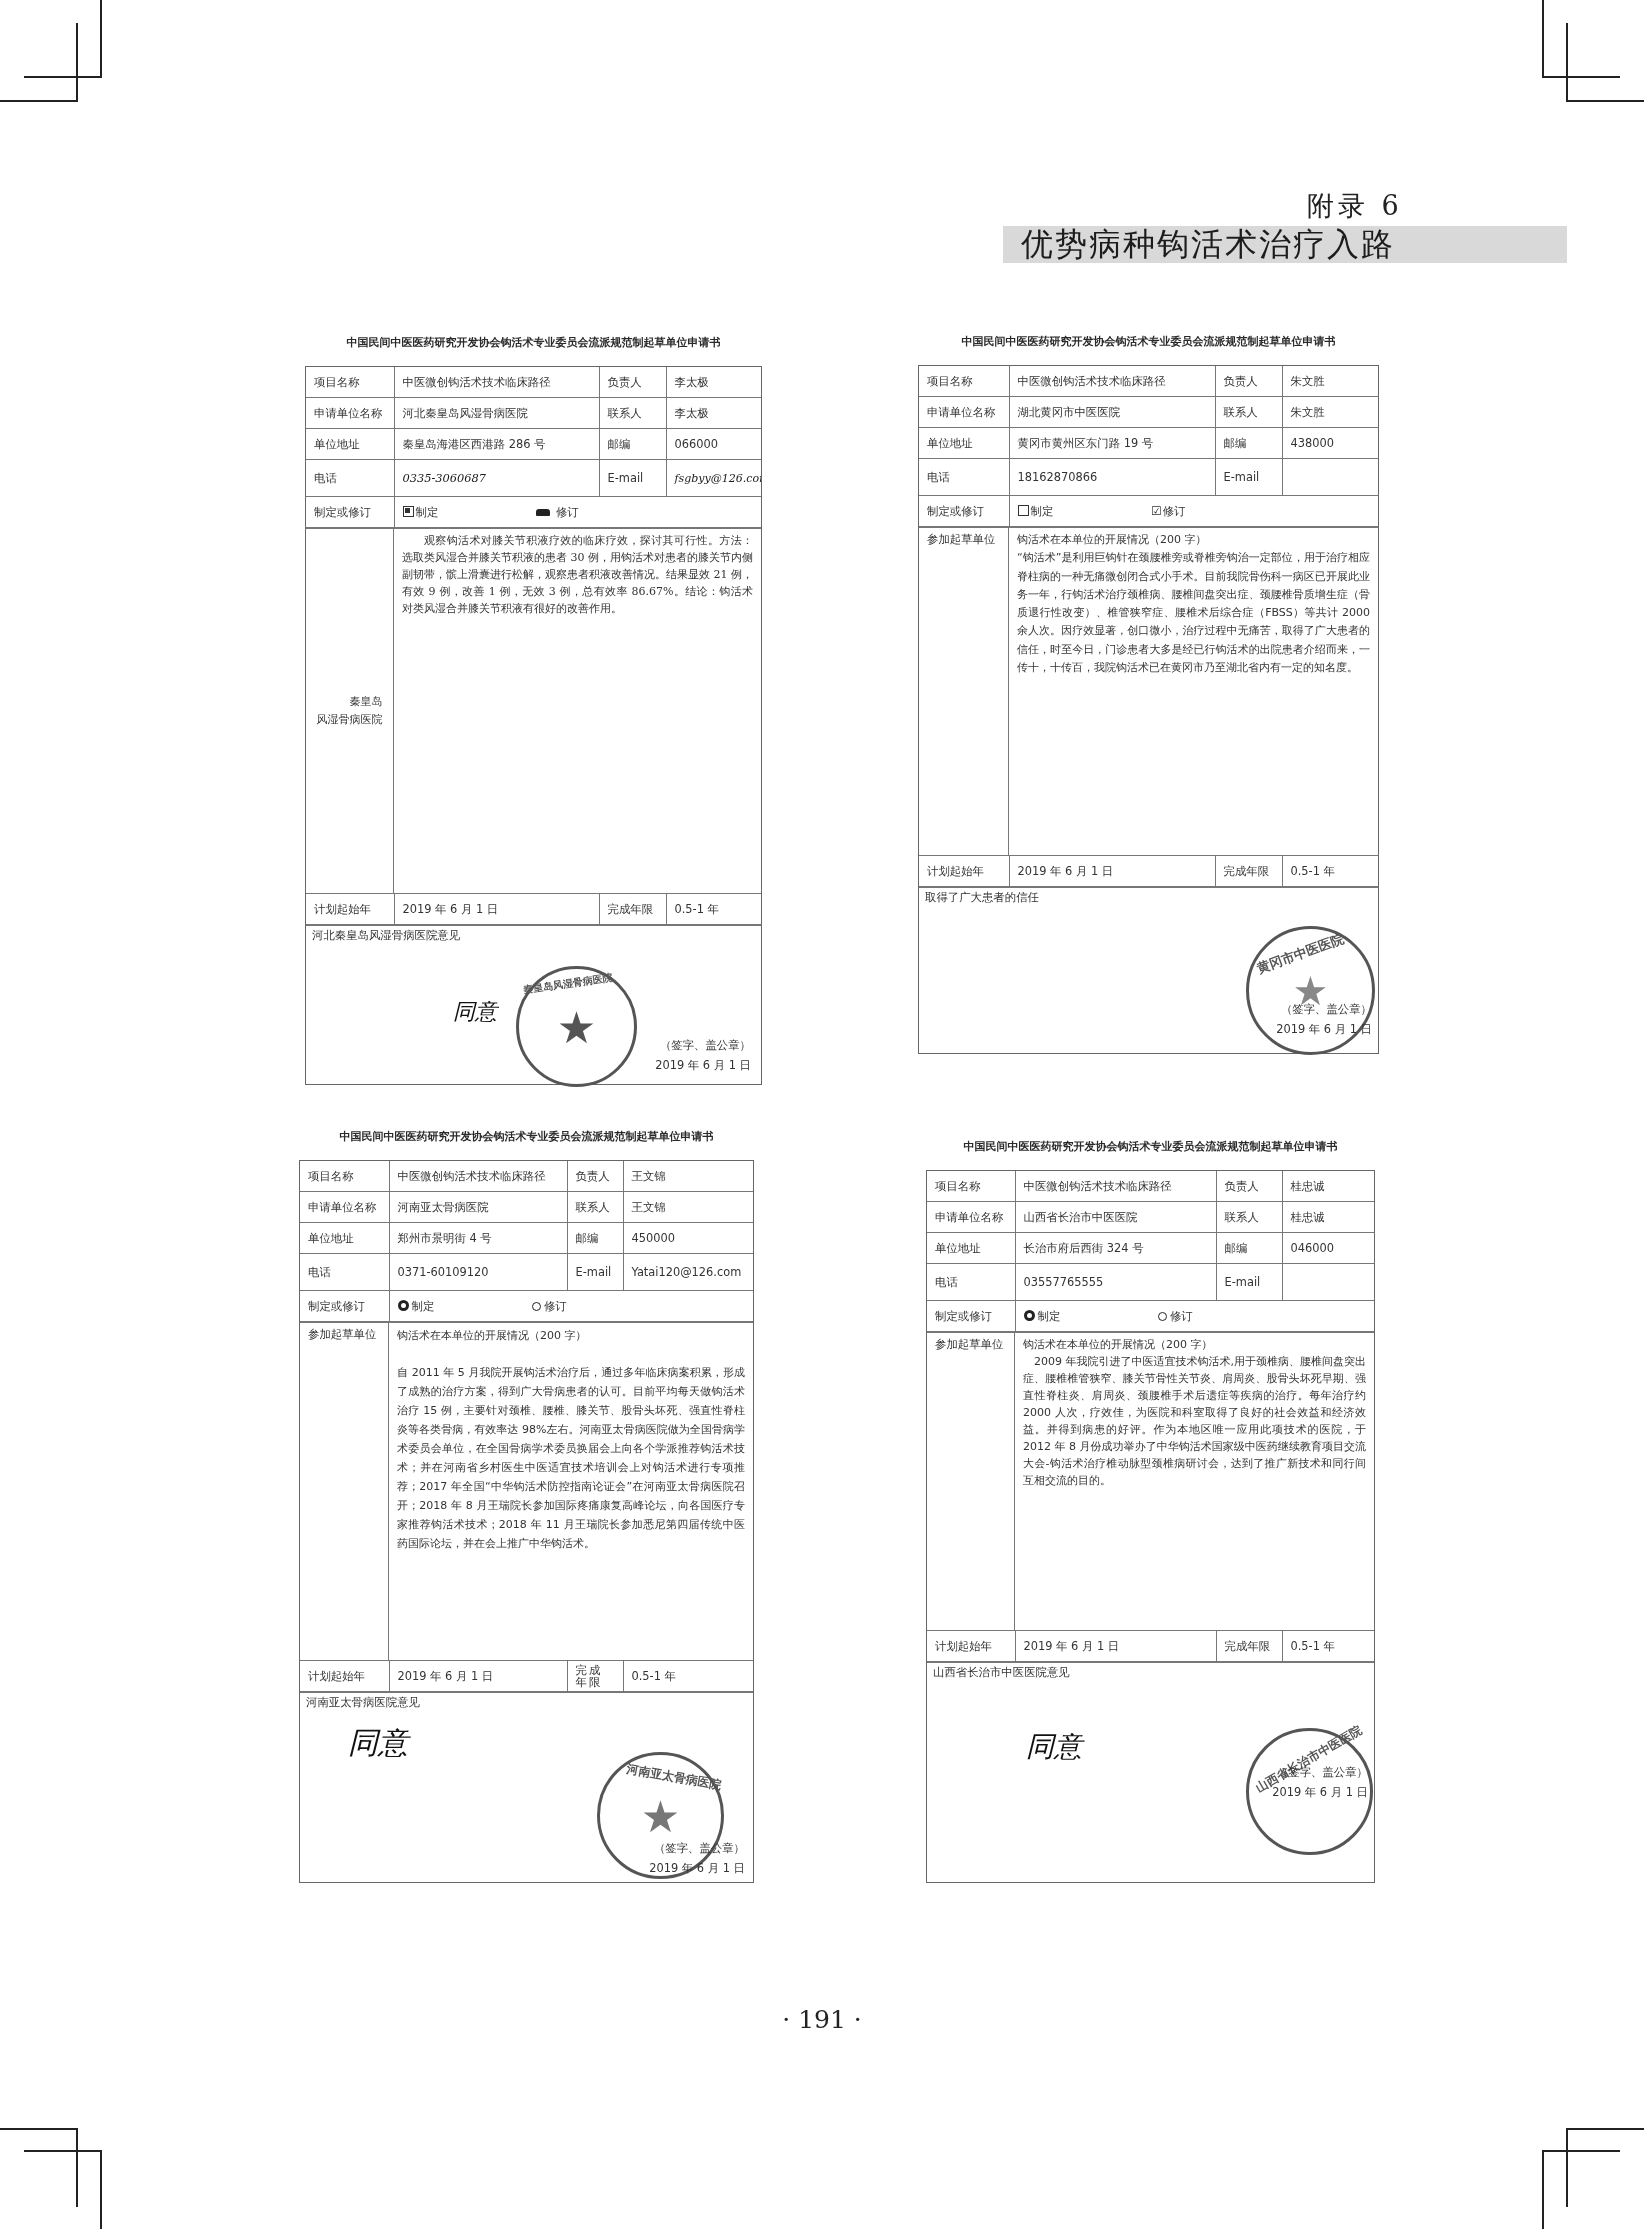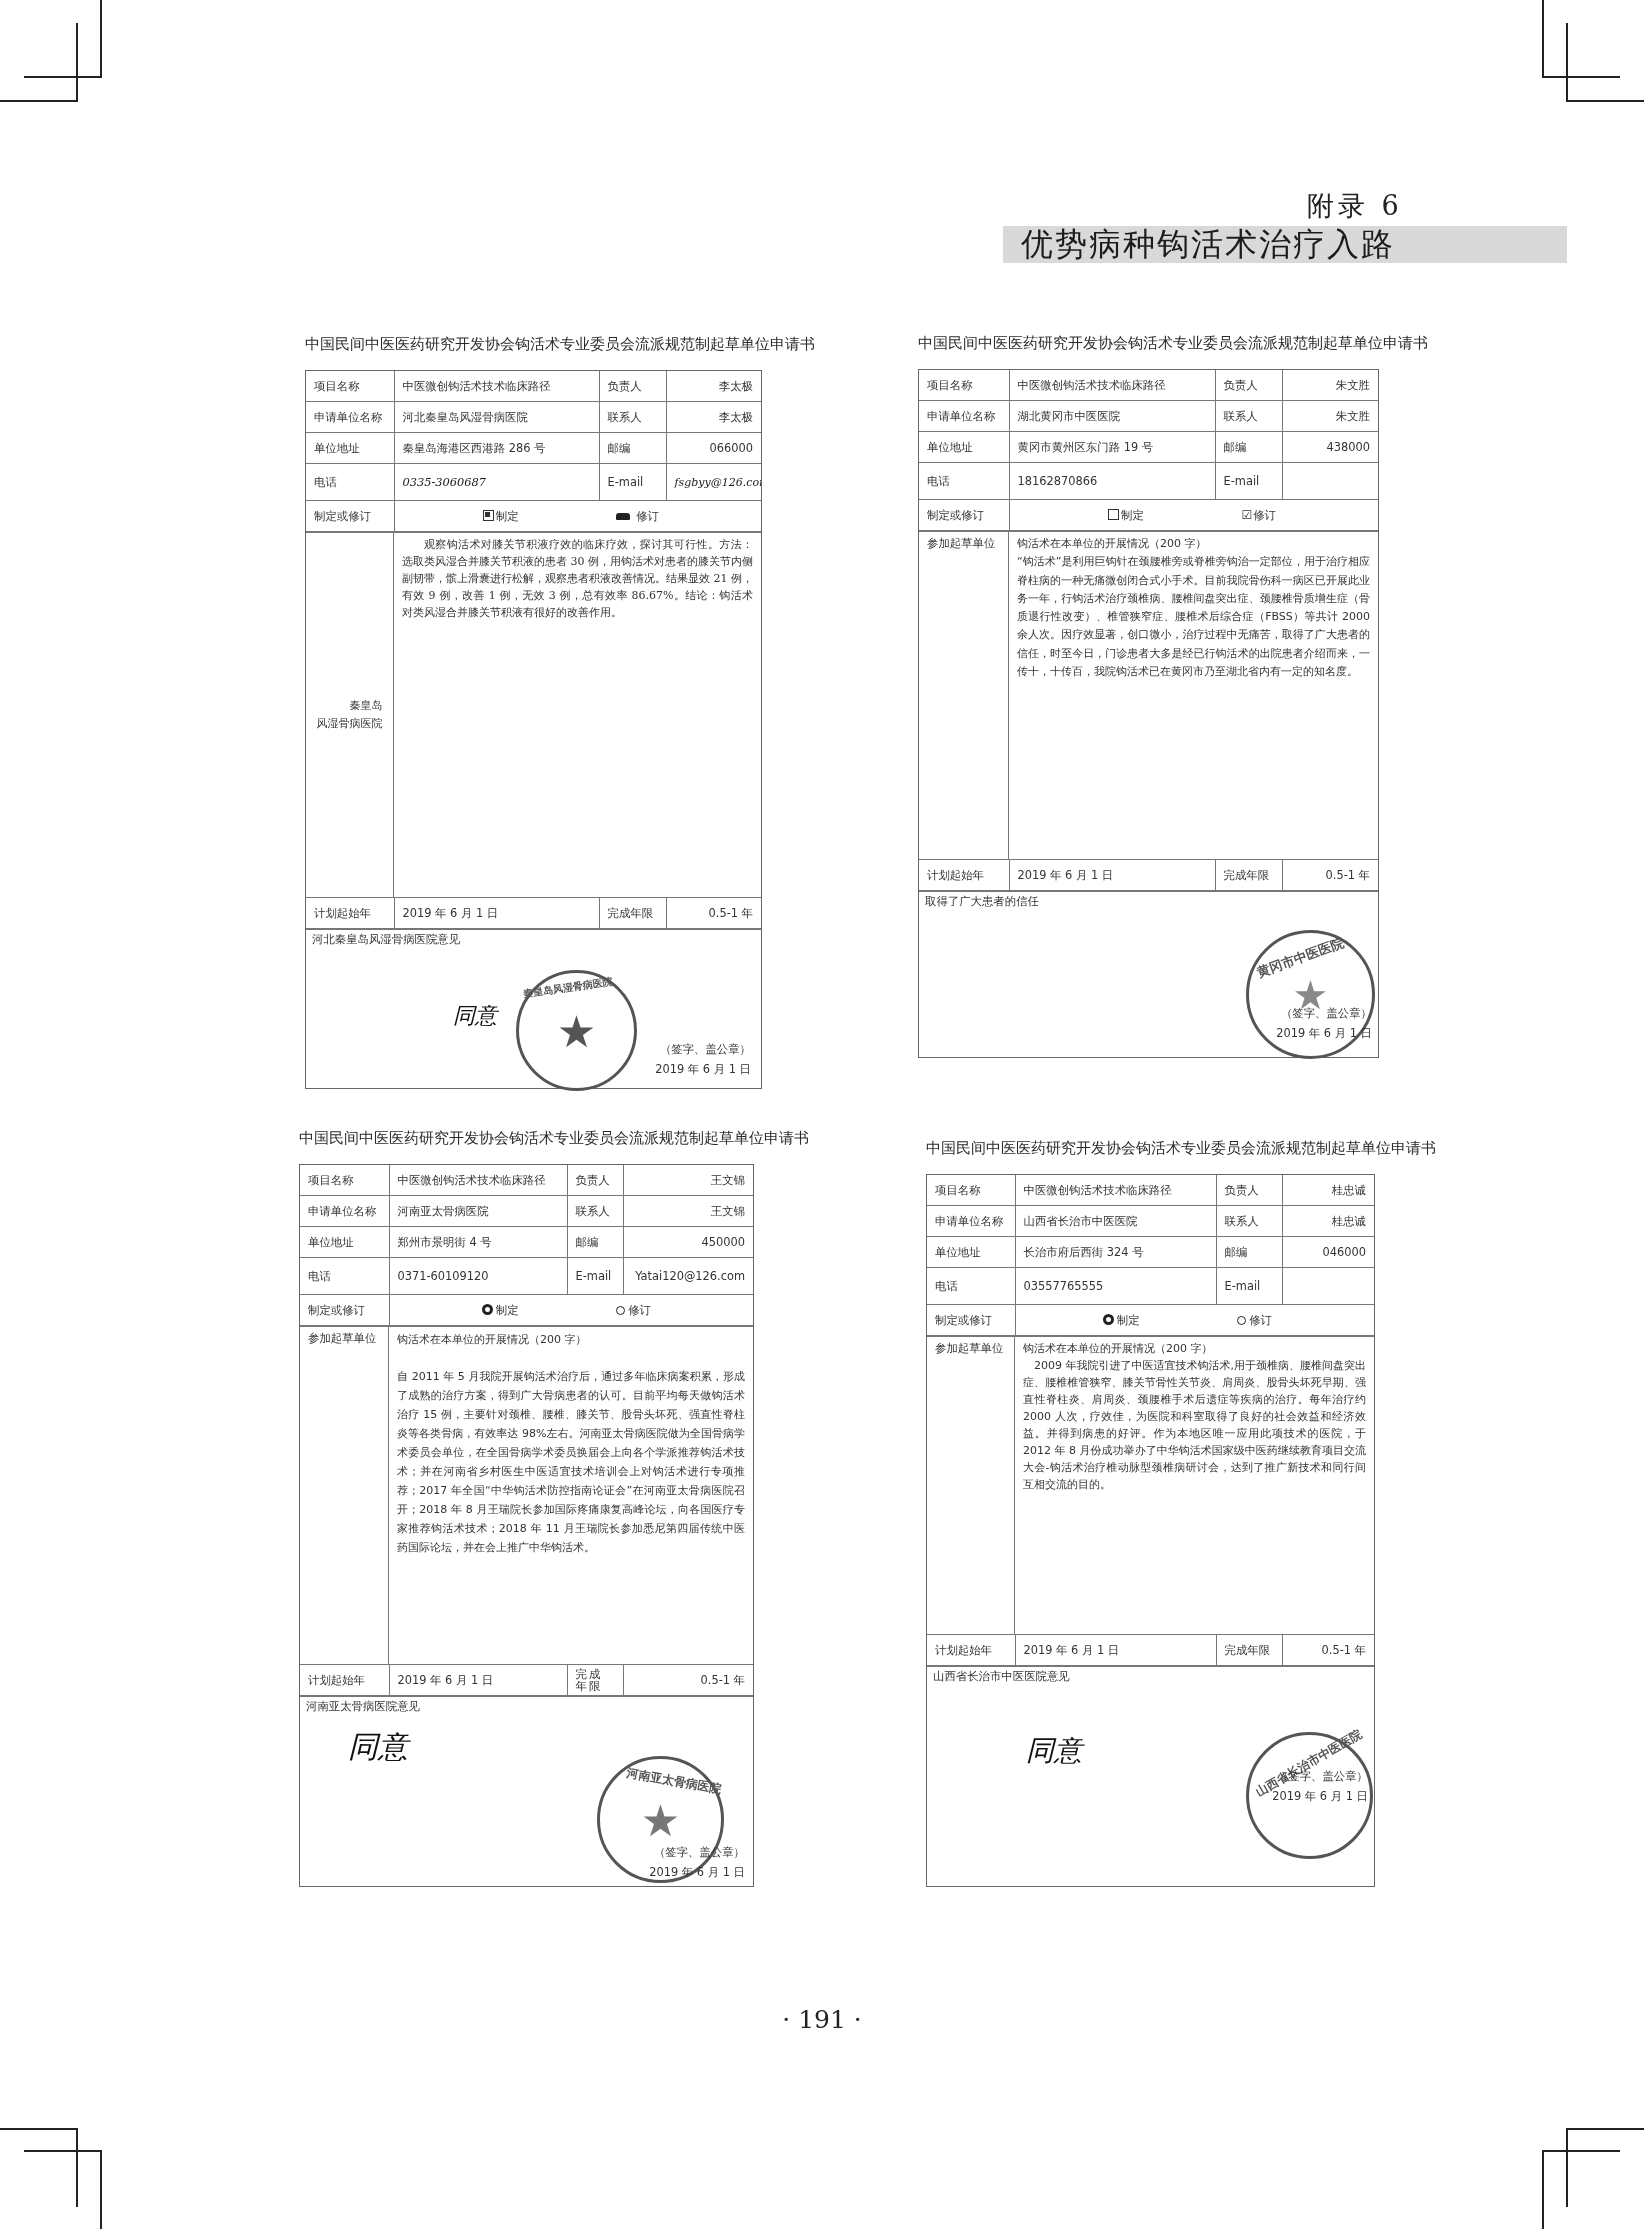--- a/index.html
+++ b/index.html
@@ -9,30 +9,30 @@
     .appendix-label { position: absolute; left: 1307px; top: 188px; font-size: 27px;
                       letter-spacing: 4px; color: #222; }
     .title-band { position: absolute; left: 1003px; top: 226px; width: 564px; height: 37px;
                   background: #d9d9da; }
     .title-band span { position: absolute; left: 18px; top: 0px; font-size: 32px; line-height: 37px;
                        font-family: "DejaVu Sans", sans-serif; letter-spacing: 2px; color: #1c1c1c; }
     .page-number { position: absolute; left: 0; width: 1644px; top: 2005px; text-align: center;
                    font-size: 25px; color: #222; }
 
     .form { position: absolute; font-family: "DejaVu Sans", sans-serif; color: #333; }
-    .form-title { text-align: center; font-size: 15px; font-weight: normal; color: #2a2a2a;
+    .form-title { text-align: center; font-size: 11px; font-weight: bold; color: #2a2a2a;
                   white-space: nowrap; margin-bottom: 16px; }
     .sheet { border: 1.5px solid #666; box-sizing: border-box; position: relative; background: #fff; }
     table.info { border-collapse: collapse; width: 100%; table-layout: fixed; }
     table.info td { border: 1.2px solid #777; font-size: 11.4px; padding: 0 8px; height: 30px;
                     white-space: nowrap; overflow: hidden; vertical-align: middle; }
     table.info tr.phone td { height: 36px; }
     table.info tr:first-child td { border-top: none; }
     table.info td:first-child { border-left: none; }
-    table.info td:last-child { border-right: none; text-align: right; }
+    table.info td:last-child { border-right: none; }
     .handwrite { font-family: "DejaVu Serif", serif; font-style: italic; font-size: 13px; color: #1a1a1a; }
     .check-row td { height: 26px; }
     .opt { display: inline-block; margin-right: 94px; }
     .box-glyph { display: inline-block; width: 9px; height: 9px; border: 1.2px solid #333;
                  vertical-align: -1px; margin-right: 2px; position: relative; }
     .box-glyph.checked::after { content: ""; position: absolute; left: 1px; top: 1px; width: 5px; height: 5px; background: #333; }
     .radio-glyph { display: inline-block; width: 8px; height: 8px; border: 1.6px solid #222; border-radius: 50%;
                    vertical-align: -1px; margin-right: 3px; }
     .radio-glyph.selected { border-width: 3px; width: 5px; height: 5px; }
     .radio-glyph.empty { border-width: 1px; width: 7px; height: 7px; }

